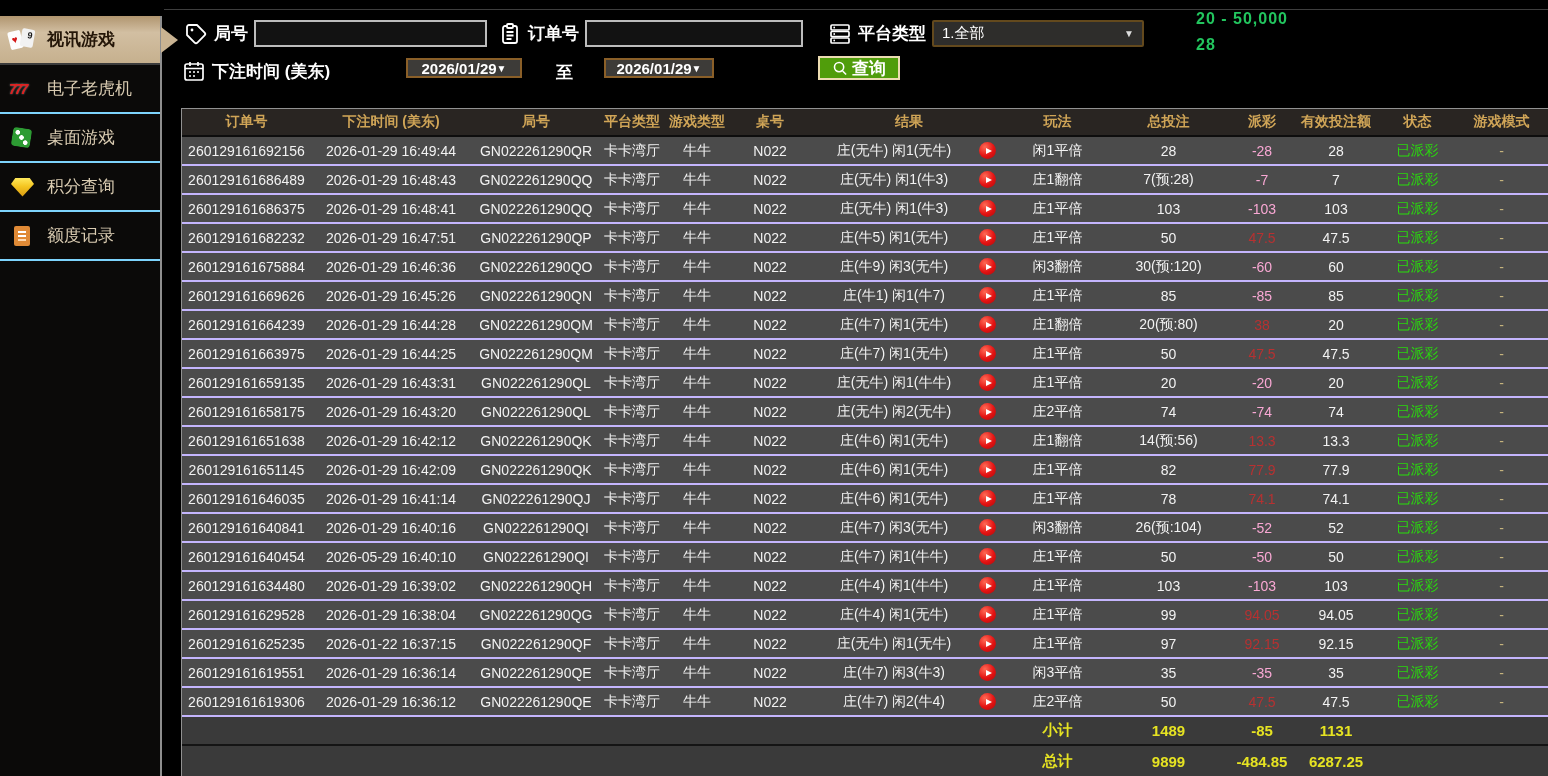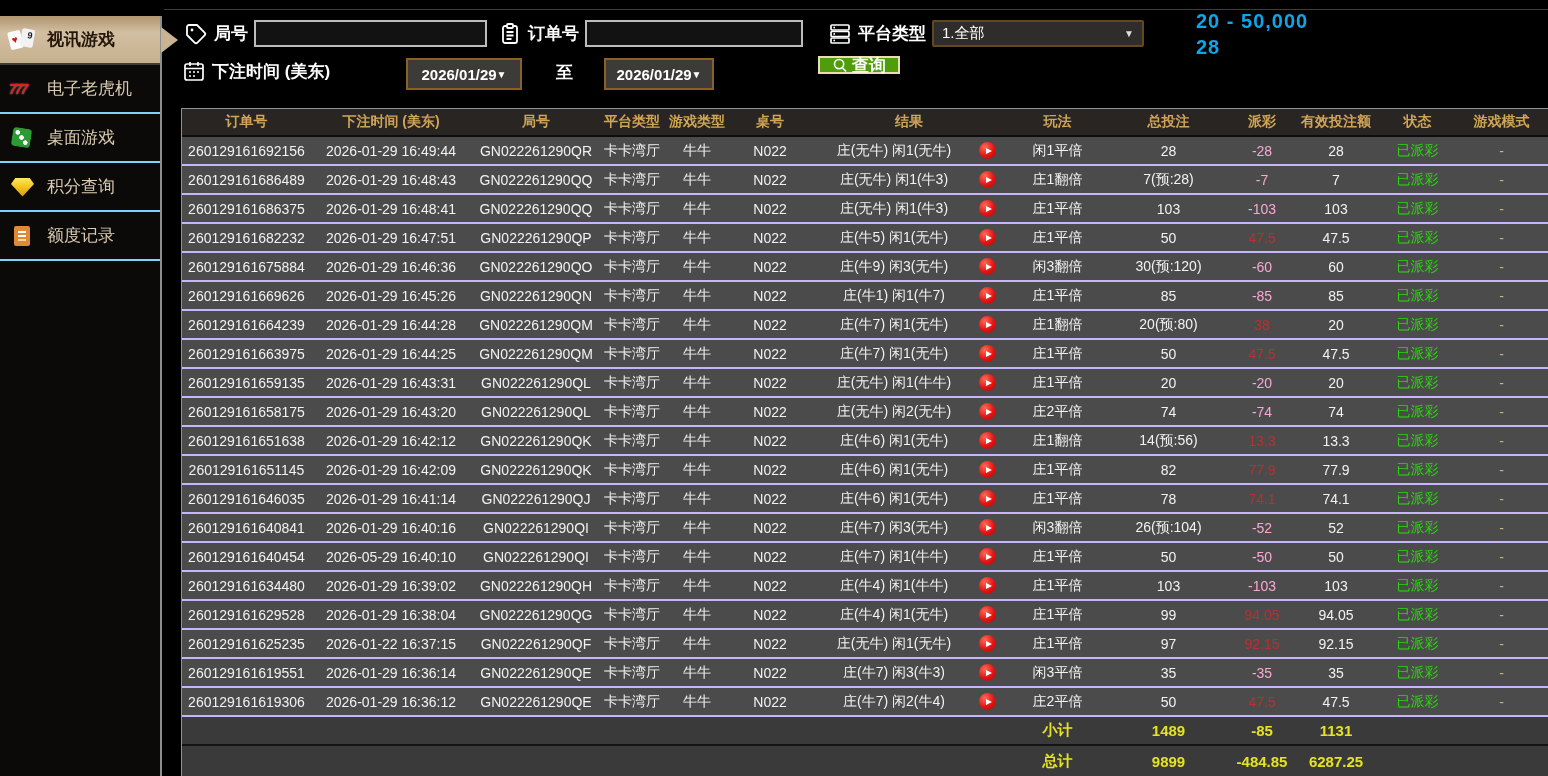--- a/index.html
+++ b/index.html
@@ -54,40 +54,40 @@
     background:linear-gradient(180deg,#ffe95c 0%,#f4c520 45%,#d99a12 100%);
     clip-path:polygon(50% 100%,0 34%,20% 0,80% 0,100% 34%); }
   
   .ic-doc::before { content:""; position:absolute; left:6px; top:3px; width:16px; height:20px;
     background:#e08a36; border-radius:2px; }
   .ic-doc::after { content:""; position:absolute; left:10px; top:8px; width:8px; height:2px;
     background:#fff; box-shadow:0 4px 0 #fff,0 8px 0 #ffd9b0; }
 
   
   .top-line { position:absolute; left:164px; top:9px; right:0; height:1px; background:#5f5f5f; opacity:.65; }
-  .ghost { position:absolute; color:#0ea5e9; font-weight:bold; font-size:20px; letter-spacing:1px; }
+  .ghost { position:absolute; color:#22c55e; font-weight:bold; font-size:16px; letter-spacing:1px; }
   .watermark { position:absolute; left:1238px; top:755px; font-size:23px; color:#9a9a9a; opacity:.55; }
 
   
   .fgroup { position:absolute; display:flex; align-items:center; gap:6px; z-index:2; }
   .flabel { color:#fff; font-weight:bold; font-size:17px; white-space:nowrap; }
   .ficon { width:24px; height:24px; flex:none; }
   .ficon svg { width:100%; height:100%; }
   .txt-input { width:233px; height:27px; background:#121212; border:2px solid #bcbcbc; color:#eee;
     font-size:14px; padding:0 6px; outline:none; }
   .txt-input.order { width:218px; }
   .selectbox { width:212px; height:27px; background:#2e2d2b; border:2px solid #63491d; color:#fff;
     font-size:15px; display:flex; align-items:center; padding:0 8px; cursor:pointer; border-radius:2px; }
   .selectbox .sel-arrow { margin-left:auto; font-size:10px; color:#ddd; }
-  .datebox { position:absolute; height:32px; background:#3d3b38; border:2px solid #8a5f28; color:#fff;
+  .datebox { position:absolute; height:20px; background:#3d3b38; border:2px solid #8a5f28; color:#fff;
     font-size:15px; font-weight:bold; display:flex; align-items:center; justify-content:center;
     gap:0; cursor:pointer; z-index:2; }
   .datebox .dd { font-size:10px; }
   .to-label { position:absolute; left:556px; top:61px; color:#fff; font-weight:bold; font-size:17px; z-index:2; }
-  .search-btn { position:absolute; left:818px; top:56px; width:82px; height:18px;
+  .search-btn { position:absolute; left:818px; top:56px; width:82px; height:24px;
     background:#509d0b; border:2px solid #ecdcb2; color:#fff; font-size:17px; font-weight:bold;
     display:flex; align-items:center; justify-content:center; gap:3px; cursor:pointer; z-index:2; }
   .search-btn svg { width:17px; height:17px; }
 
   
   .table {
     position:absolute; left:181px; top:108px; width:1367px; bottom:0;
     border:1px solid #919191; border-right:none; border-bottom:none;
     display:flex; flex-direction:column; z-index:1; background:#4b4b4b;
   }

